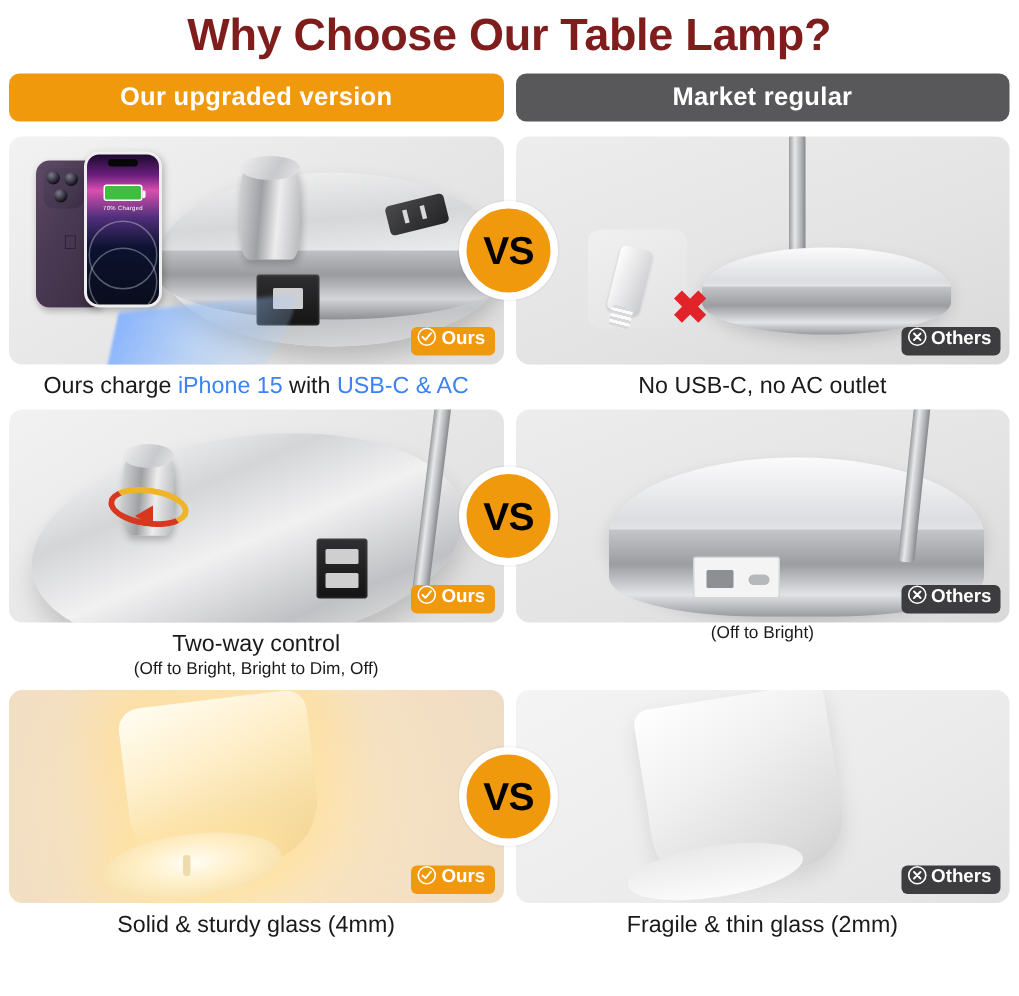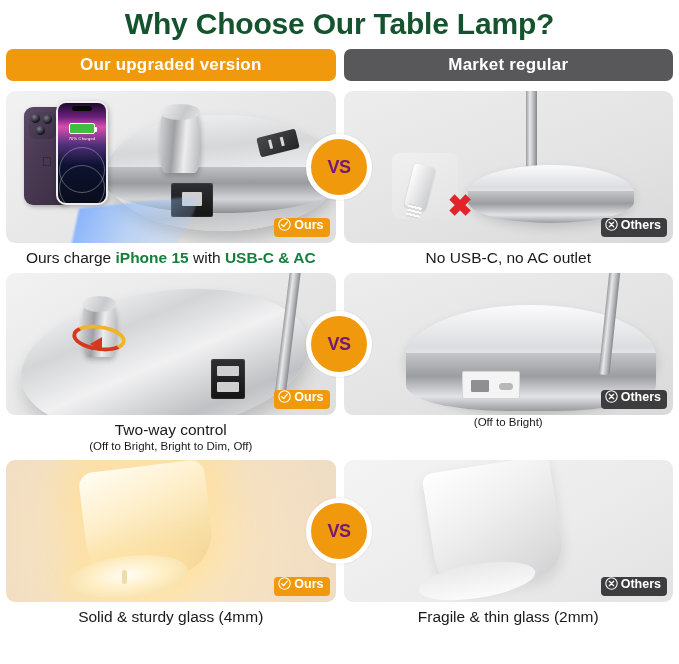--- a/index.html
+++ b/index.html
@@ -11,21 +11,21 @@
     font-family: "Liberation Sans", sans-serif;
     overflow: hidden;
     position: relative;
   }
 
   
   .page-title {
     text-align: center;
     font-size: 30px;
     font-weight: bold;
-    color: #14532d;
+    color: #7f1d1d;
     letter-spacing: -0.2px;
     padding-top: 3px;
     height: 45px;
     line-height: 42px;
   }
 
   
   .header-row {
     position: relative;
     height: 40px;
@@ -70,21 +70,21 @@
   .photo-tall { height: 142px; }
 
   .caption {
     text-align: center;
     font-size: 15.5px;
     color: #1a1a1a;
     padding-top: 5px;
     line-height: 19px;
     white-space: nowrap;
   }
-  .caption .hl { color: #15803d; font-weight: bold; }
+  .caption .hl { color: #3b82f6; font-weight: normal; }
   .sub-caption {
     text-align: center;
     font-size: 11.5px;
     color: #1a1a1a;
     line-height: 14px;
   }
 
   
   .badge {
     position: absolute;
@@ -108,22 +108,22 @@
   .vs-circle {
     position: absolute;
     width: 66px;
     height: 66px;
     border-radius: 50%;
     background: #f1990d;
     border: 5px solid #ffffff;
     display: flex;
     align-items: center;
     justify-content: center;
-    color: #701a75;
-    font-size: 18px;
+    color: #000000;
+    font-size: 26px;
     font-weight: bold;
     letter-spacing: -0.5px;
     left: 306px;
     z-index: 20;
     box-shadow: 0 0 0 1px rgba(0,0,0,0.04);
   }
 
   
 
   .scene { position: absolute; inset: 0; }

